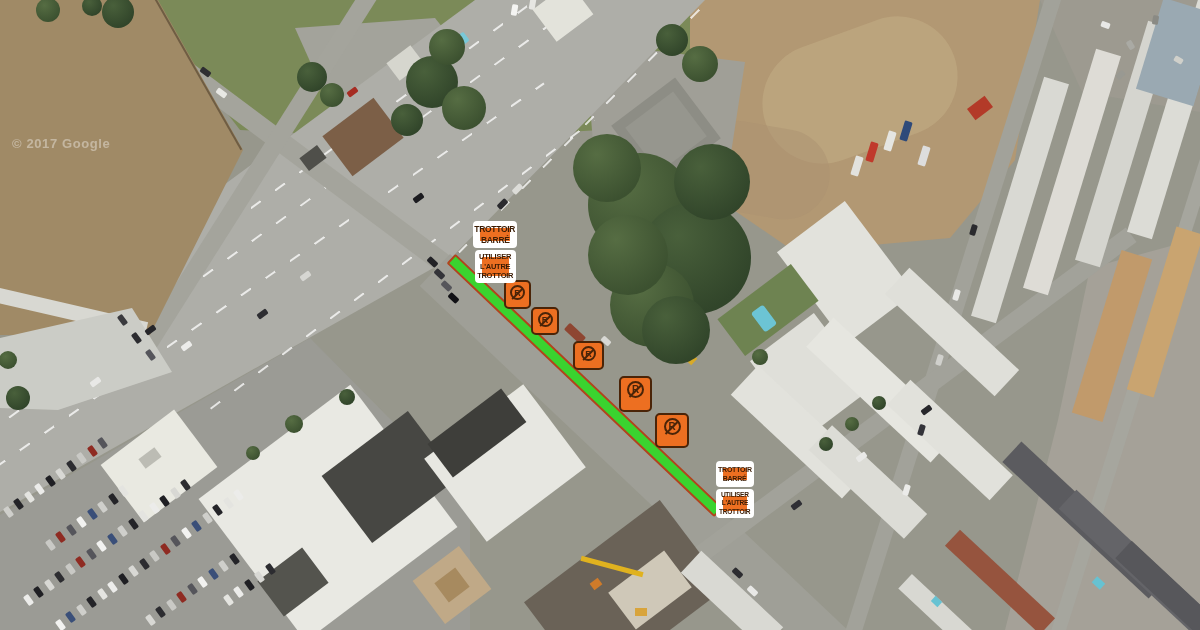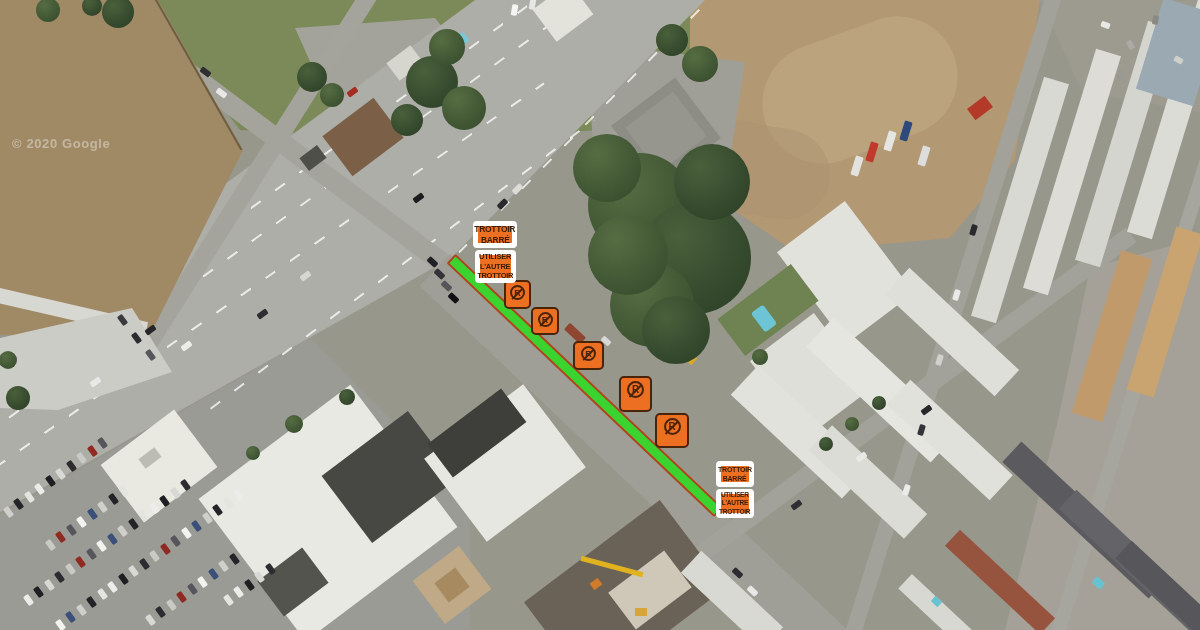--- a/index.html
+++ b/index.html
@@ -13,21 +13,21 @@
   .watermark{
     position:absolute;left:12px;top:136px;font-size:13px;font-weight:700;
     color:rgba(255,255,255,.38);letter-spacing:.6px;white-space:nowrap;
   }
   .closure-line{
     position:absolute;left:451px;top:252px;width:369px;height:13px;
     background:#3ad32f;border:2px solid #b2431d;border-radius:2px;
     transform:rotate(43.5deg);transform-origin:0 50%;
   }
   .sign{
-    position:absolute;background:#ed6f21;border:5px solid #ffffff;border-radius:4px;
+    position:absolute;background:#ed6f21;border:7px solid #ffffff;border-radius:4px;
     color:#3b1c04;font-weight:700;text-align:center;
     display:flex;flex-direction:column;justify-content:center;align-items:center;
     letter-spacing:-0.3px;
   }
   .sign span{display:block;white-space:nowrap;transform:scaleX(.94);}
   .sign.a1{left:473px;top:221px;width:44px;height:27px;font-size:9px;line-height:10.5px;}
   .sign.a2{left:475px;top:250px;width:41px;height:33px;font-size:8px;line-height:9.5px;}
   .sign.b1{left:716px;top:461px;width:38px;height:26px;font-size:7.5px;line-height:9px;}
   .sign.b2{left:716px;top:489px;width:38px;height:29px;font-size:7px;line-height:8.4px;}
   .marker{
@@ -259,21 +259,21 @@
       <div style="position: absolute; left: 339px; top: 389px; width: 16px; height: 16px; border-radius: 50%; background: radial-gradient(circle at 35% 30%, rgb(73, 96, 59), rgb(49, 69, 42) 75%);"></div>
       <div style="position: absolute; left: 246px; top: 446px; width: 14px; height: 14px; border-radius: 50%; background: radial-gradient(circle at 35% 30%, rgb(86, 109, 67), rgb(60, 81, 48) 75%);"></div>
       <div style="position: absolute; left: 6px; top: 386px; width: 24px; height: 24px; border-radius: 50%; background: radial-gradient(circle at 35% 30%, rgb(73, 96, 59), rgb(49, 69, 42) 75%);"></div>
       <div style="position: absolute; left: -1px; top: 351px; width: 18px; height: 18px; border-radius: 50%; background: radial-gradient(circle at 35% 30%, rgb(86, 109, 67), rgb(60, 81, 48) 75%);"></div>
       <div style="position: absolute; left: 819px; top: 437px; width: 14px; height: 14px; border-radius: 50%; background: radial-gradient(circle at 35% 30%, rgb(73, 96, 59), rgb(49, 69, 42) 75%);"></div>
       <div style="position: absolute; left: 845px; top: 417px; width: 14px; height: 14px; border-radius: 50%; background: radial-gradient(circle at 35% 30%, rgb(86, 109, 67), rgb(60, 81, 48) 75%);"></div>
       <div style="position: absolute; left: 872px; top: 396px; width: 14px; height: 14px; border-radius: 50%; background: radial-gradient(circle at 35% 30%, rgb(73, 96, 59), rgb(49, 69, 42) 75%);"></div>
       <div style="position: absolute; left: 752px; top: 349px; width: 16px; height: 16px; border-radius: 50%; background: radial-gradient(circle at 35% 30%, rgb(86, 109, 67), rgb(60, 81, 48) 75%);"></div>
     </div>
 
-  <div class="watermark">© 2020 Google</div>
+  <div class="watermark">© 2017 Google</div>
 
   <div class="closure-line"></div>
 
   <div class="marker sz-s m1">
     <span class="circ">
         <span>R</span>
         <span class="slash"></span>
       </span>
   </div>
   <div class="marker sz-s m2">

